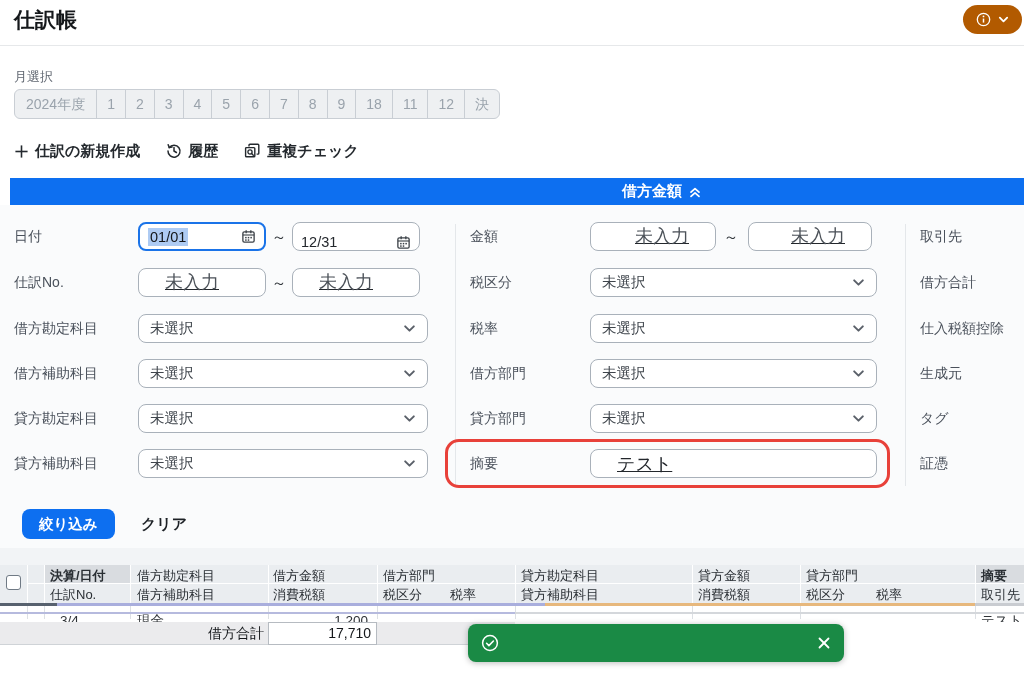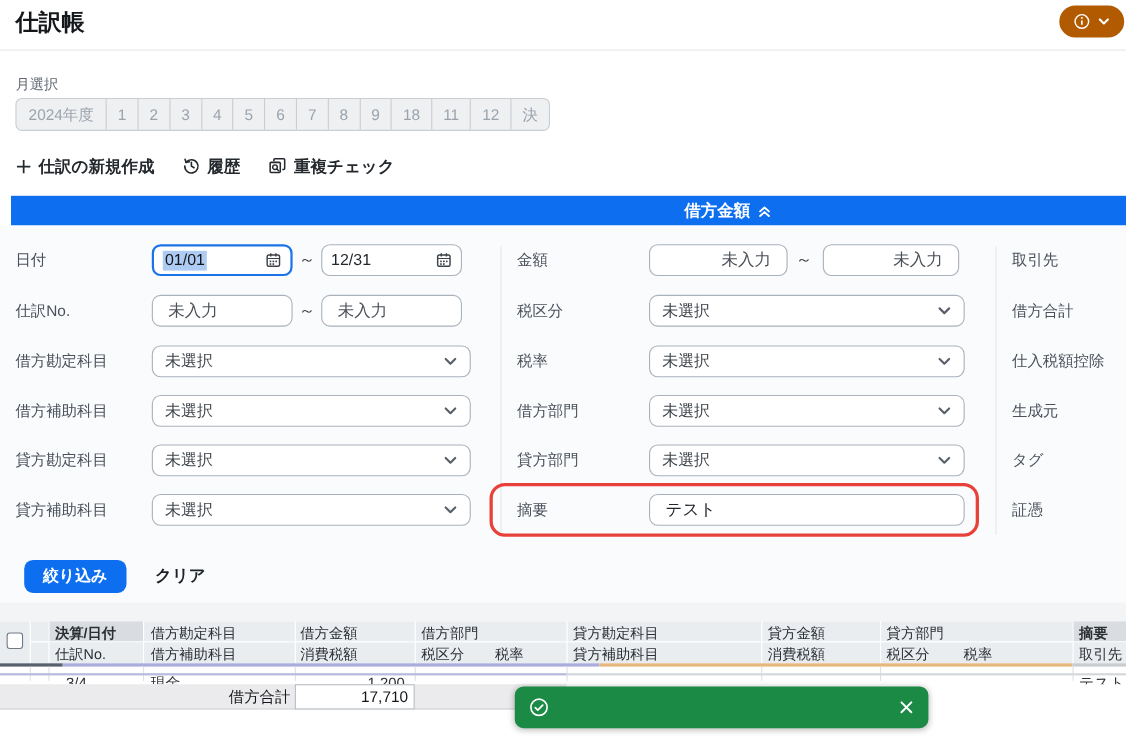--- a/index.html
+++ b/index.html
@@ -19,22 +19,22 @@
   .month-cell:first-child{border-left:none;padding:0 11px;}
   
   .toolbar{left:14px;top:139px;height:24px;display:flex;gap:26px;align-items:center;}
   .tool-btn{display:flex;align-items:center;gap:6px;font-size:15px;font-weight:600;color:#24292e;cursor:pointer;}
   
   .filter-panel{left:0;top:205px;width:1024px;height:343px;background:#fafbfc;}
   .filter-bar{left:10px;top:178px;width:1014px;height:27px;background:#0d6ff0;}
   .filter-bar-title{position:absolute;left:612px;top:0;height:27px;display:flex;align-items:center;gap:6px;
       color:#fff;font-size:15px;font-weight:bold;cursor:pointer;}
   .flbl{font-size:14px;color:#4a515b;line-height:29px;}
-  .inp{height:29px;border:1px solid #a9b1ba;border-radius:8px;background:#fff;font-size:15px;
-      color:#23272c;padding:0 14px;outline:none;font-family:inherit;}
+  .inp{height:29px;border:1px solid #a9b1ba;border-radius:8px;background:#fff;font-size:18px;
+      color:#23272c;padding:0 26px;outline:none;font-family:inherit;text-decoration:underline;}
   .inp::placeholder{color:#4b5158;opacity:1;}
   .inp.num{text-align:right;}
   .datewrap{height:29px;border:1px solid #a9b1ba;border-radius:8px;background:#fff;display:flex;
       align-items:center;padding:0 8px;gap:4px;}
   .datewrap.focus{border:2px solid #1a73e8;}
   .datewrap input{border:none;outline:none;background:transparent;font:inherit;font-size:14.5px;
       color:#23272c;width:100%;padding:0;}
   .datewrap .cal{margin-left:auto;flex:none;}
   .selmark{background:#aecbf3;font-size:14.5px;color:#14171a;padding:1px 2px;}
   .sel{height:29px;border:1px solid #a9b1ba;border-radius:8px;background:#fff;display:flex;
@@ -167,21 +167,21 @@
         <line x1="2" y1="6.4" x2="14" y2="6.4" stroke="#3c4248" stroke-width="1.2"></line>
         <rect x="4.4" y="8.4" width="1.6" height="1.6" fill="#3c4248"></rect>
         <rect x="7.2" y="8.4" width="1.6" height="1.6" fill="#3c4248"></rect>
         <rect x="10" y="8.4" width="1.6" height="1.6" fill="#3c4248"></rect>
         <rect x="4.4" y="11" width="1.6" height="1.6" fill="#3c4248"></rect>
         <rect x="7.2" y="11" width="1.6" height="1.6" fill="#3c4248"></rect>
       </svg>
   </span>
 </div>
 <div class="abs tilde" style="left:268px;top:222px;width:22px;">～</div>
-<div class="abs datewrap" style="left:292px;top:222px;width:128px;">
+<div class="abs datewrap" style="left:292px;top:222px;width:128px;align-items:flex-end;">
   <input value="12/31" style="">
   <span class="cal" style="display:flex;">
     <svg width="15" height="15" viewBox="0 0 16 16">
         <rect x="2" y="3" width="12" height="11" rx="1.5" fill="none" stroke="#3c4248" stroke-width="1.4"></rect>
         <line x1="5.5" y1="1.4" x2="5.5" y2="4.4" stroke="#3c4248" stroke-width="1.4"></line>
         <line x1="10.5" y1="1.4" x2="10.5" y2="4.4" stroke="#3c4248" stroke-width="1.4"></line>
         <line x1="2" y1="6.4" x2="14" y2="6.4" stroke="#3c4248" stroke-width="1.2"></line>
         <rect x="4.4" y="8.4" width="1.6" height="1.6" fill="#3c4248"></rect>
         <rect x="7.2" y="8.4" width="1.6" height="1.6" fill="#3c4248"></rect>
         <rect x="10" y="8.4" width="1.6" height="1.6" fill="#3c4248"></rect>

